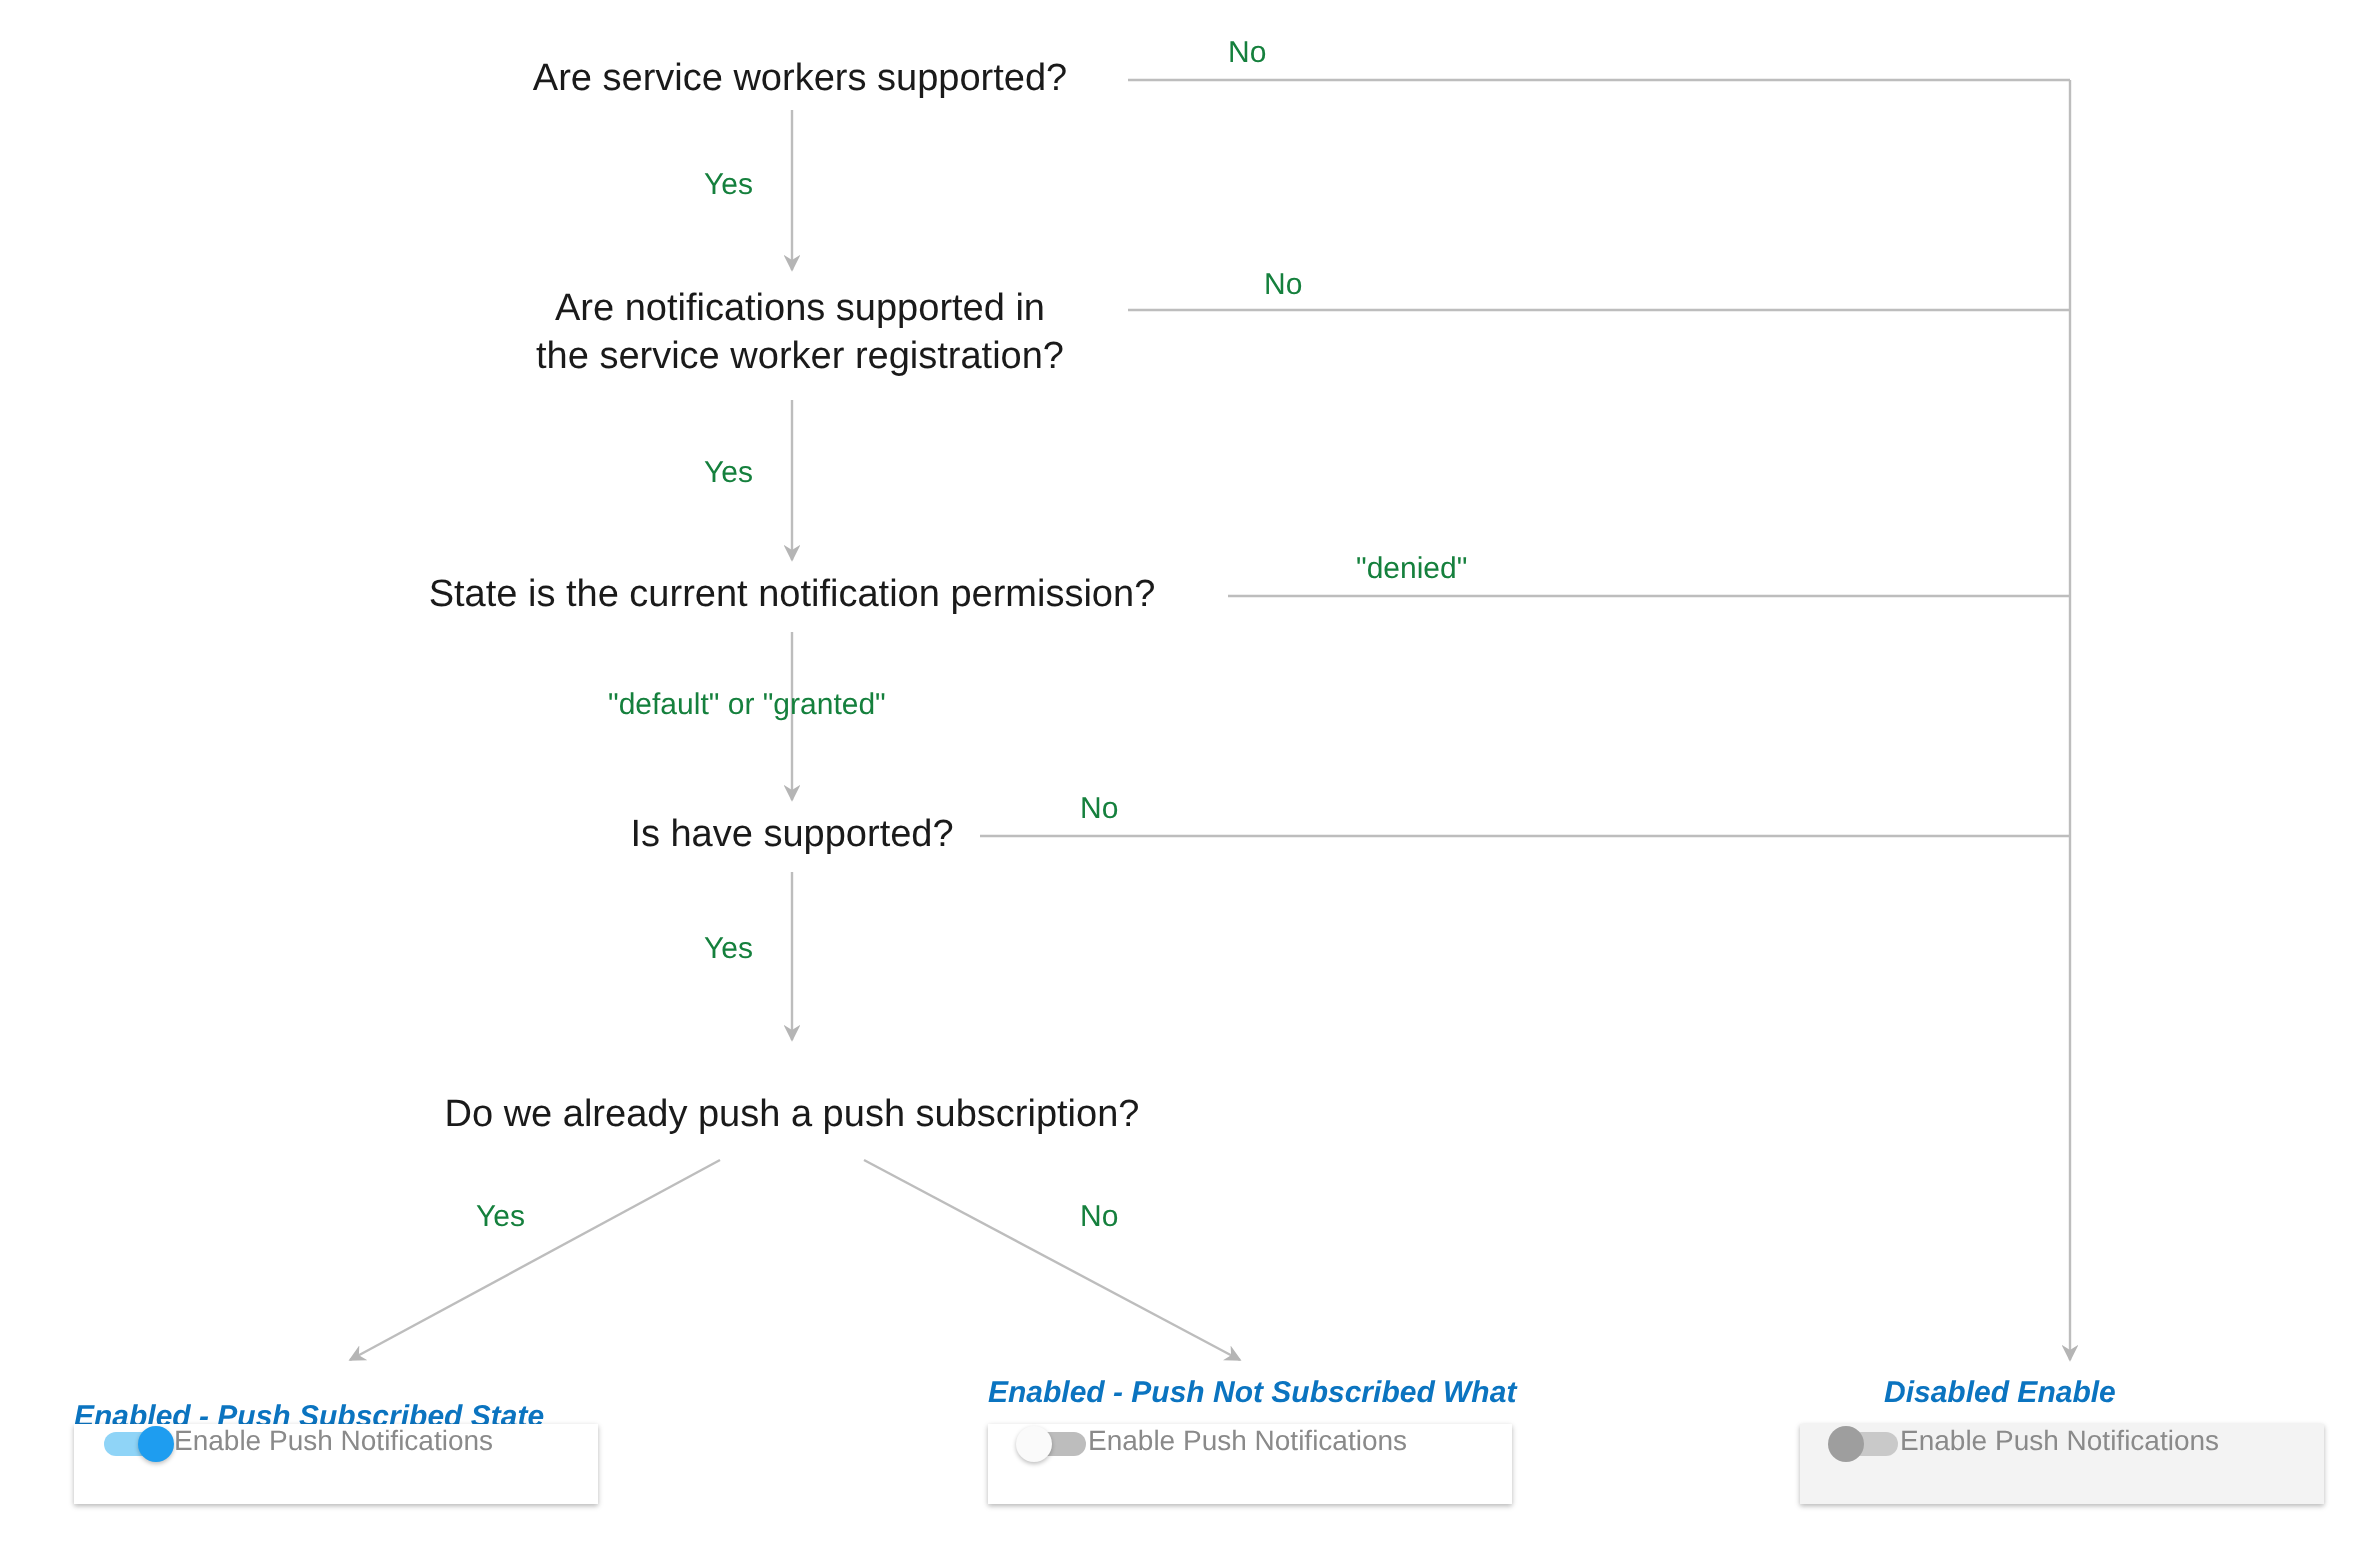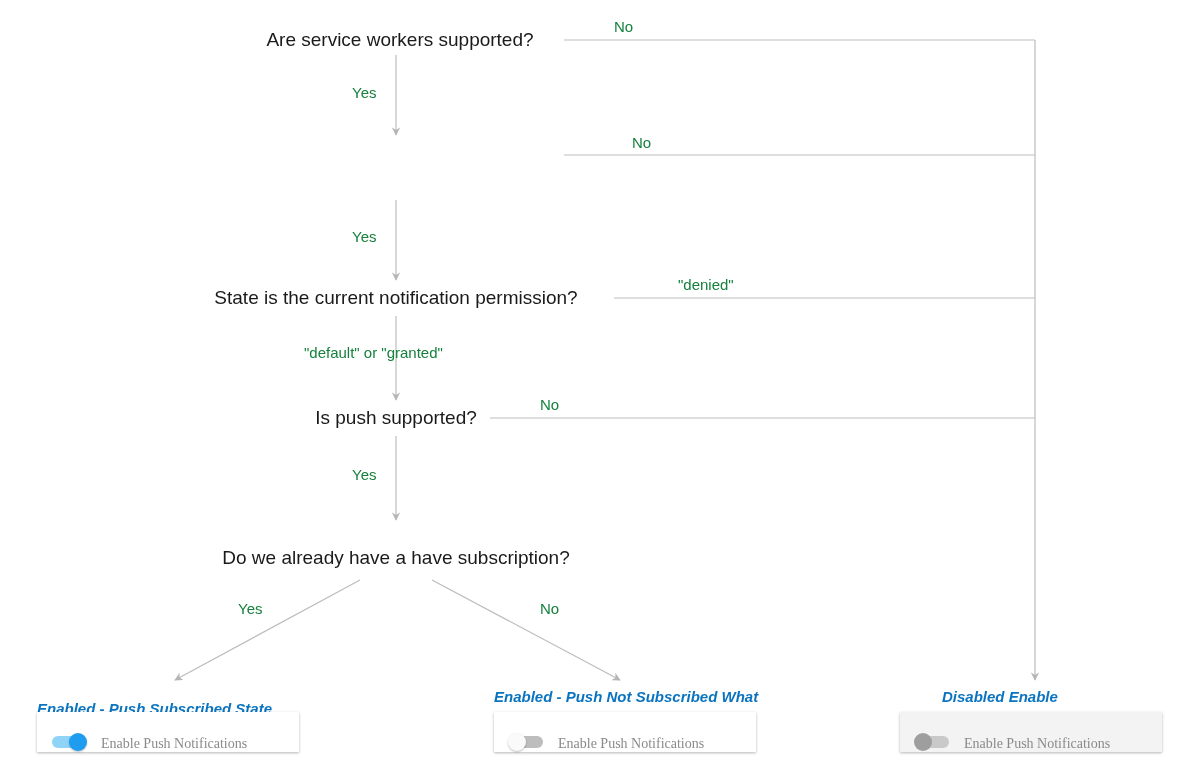--- a/index.html
+++ b/index.html
@@ -1,21 +1,21 @@
 <!DOCTYPE html>
 <html><head>
 <meta charset="utf-8">
 <style>
   html,body{margin:0;padding:0;background:#fff;font-family:"Helvetica Neue",Arial,sans-serif;color:#222;}
   .stage{position:relative;width:1087px;height:776px;}
   svg{position:absolute;left:0;top:0;}
   .node{position:absolute;font-size:19px;line-height:1.25;color:#1a1a1a;text-align:center;white-space:pre;}
   .edge-label{position:absolute;font-size:15px;color:#15803d;}
   .state-title{position:absolute;font-size:15px;font-style:italic;font-weight:600;color:#0b74c0;}
-  .toggle-card{position:absolute;width:262px;height:40px;background:#fff;box-shadow:0 1px 3px rgba(0,0,0,.18),0 1px 2px rgba(0,0,0,.12);display:flex;align-items:flex-end;padding:0 14px;box-sizing:border-box;gap:14px;font-family:Liberation Serif, serif;}
+  .toggle-card{position:absolute;width:262px;height:40px;background:#fff;box-shadow:0 1px 3px rgba(0,0,0,.18),0 1px 2px rgba(0,0,0,.12);display:flex;align-items:flex-start;padding:0 14px;box-sizing:border-box;}
   .toggle-card.dis{background:#f3f3f3;}
   .toggle-label{font-size:14px;color:#8a8a8a;}
   .toggle{position:relative;width:36px;height:20px;}
   .track{position:absolute;left:1px;top:4px;width:34px;height:12px;border-radius:6px;}
   .knob{position:absolute;top:1px;width:18px;height:18px;border-radius:50%;box-shadow:0 1px 2px rgba(0,0,0,.25);}
   .toggle.on .track{background:#8fd4f7;}
   .toggle.on .knob{left:18px;background:#1e9df0;}
   .toggle.off .track{background:#bdbdbd;}
   .toggle.off .knob{left:0;background:#fafafa;}
   .toggle.dis .track{background:#c9c9c9;}
@@ -52,23 +52,25 @@
       <line x1="614" y1="298" x2="1035" y2="298"></line>
       <line x1="490" y1="418" x2="1035" y2="418"></line>
     </g>
 
     <g stroke="#bdbdbd" stroke-width="1.2" fill="none" marker-end="url(#arr)">
       <line x1="1035" y1="40" x2="1035" y2="680"></line>
     </g>
   </svg>
 
   <div class="node" style="left:240px;top:28px;width:320px;">Are service workers supported?</div>
+  <div class="node" style="left:230px;top:143px;width:340px;">Are notifications supported in
+the service worker registration?</div>
   <div class="node" style="left:180px;top:286px;width:432px;">State is the current notification permission?</div>
-  <div class="node" style="left:300px;top:406px;width:192px;">Is push supported?</div>
-  <div class="node" style="left:200px;top:546px;width:392px;">Do we already have a have subscription?</div>
+  <div class="node" style="left:300px;top:406px;width:192px;">Is have supported?</div>
+  <div class="node" style="left:200px;top:546px;width:392px;">Do we already push a push subscription?</div>
 
   <div class="edge-label" style="left:352px;top:84px;">Yes</div>
   <div class="edge-label" style="left:614px;top:18px;">No</div>
 
   <div class="edge-label" style="left:352px;top:228px;">Yes</div>
   <div class="edge-label" style="left:632px;top:134px;">No</div>
 
   <div class="edge-label" style="left:304px;top:344px;">"default" or "granted"</div>
   <div class="edge-label" style="left:678px;top:276px;">"denied"</div>
 

